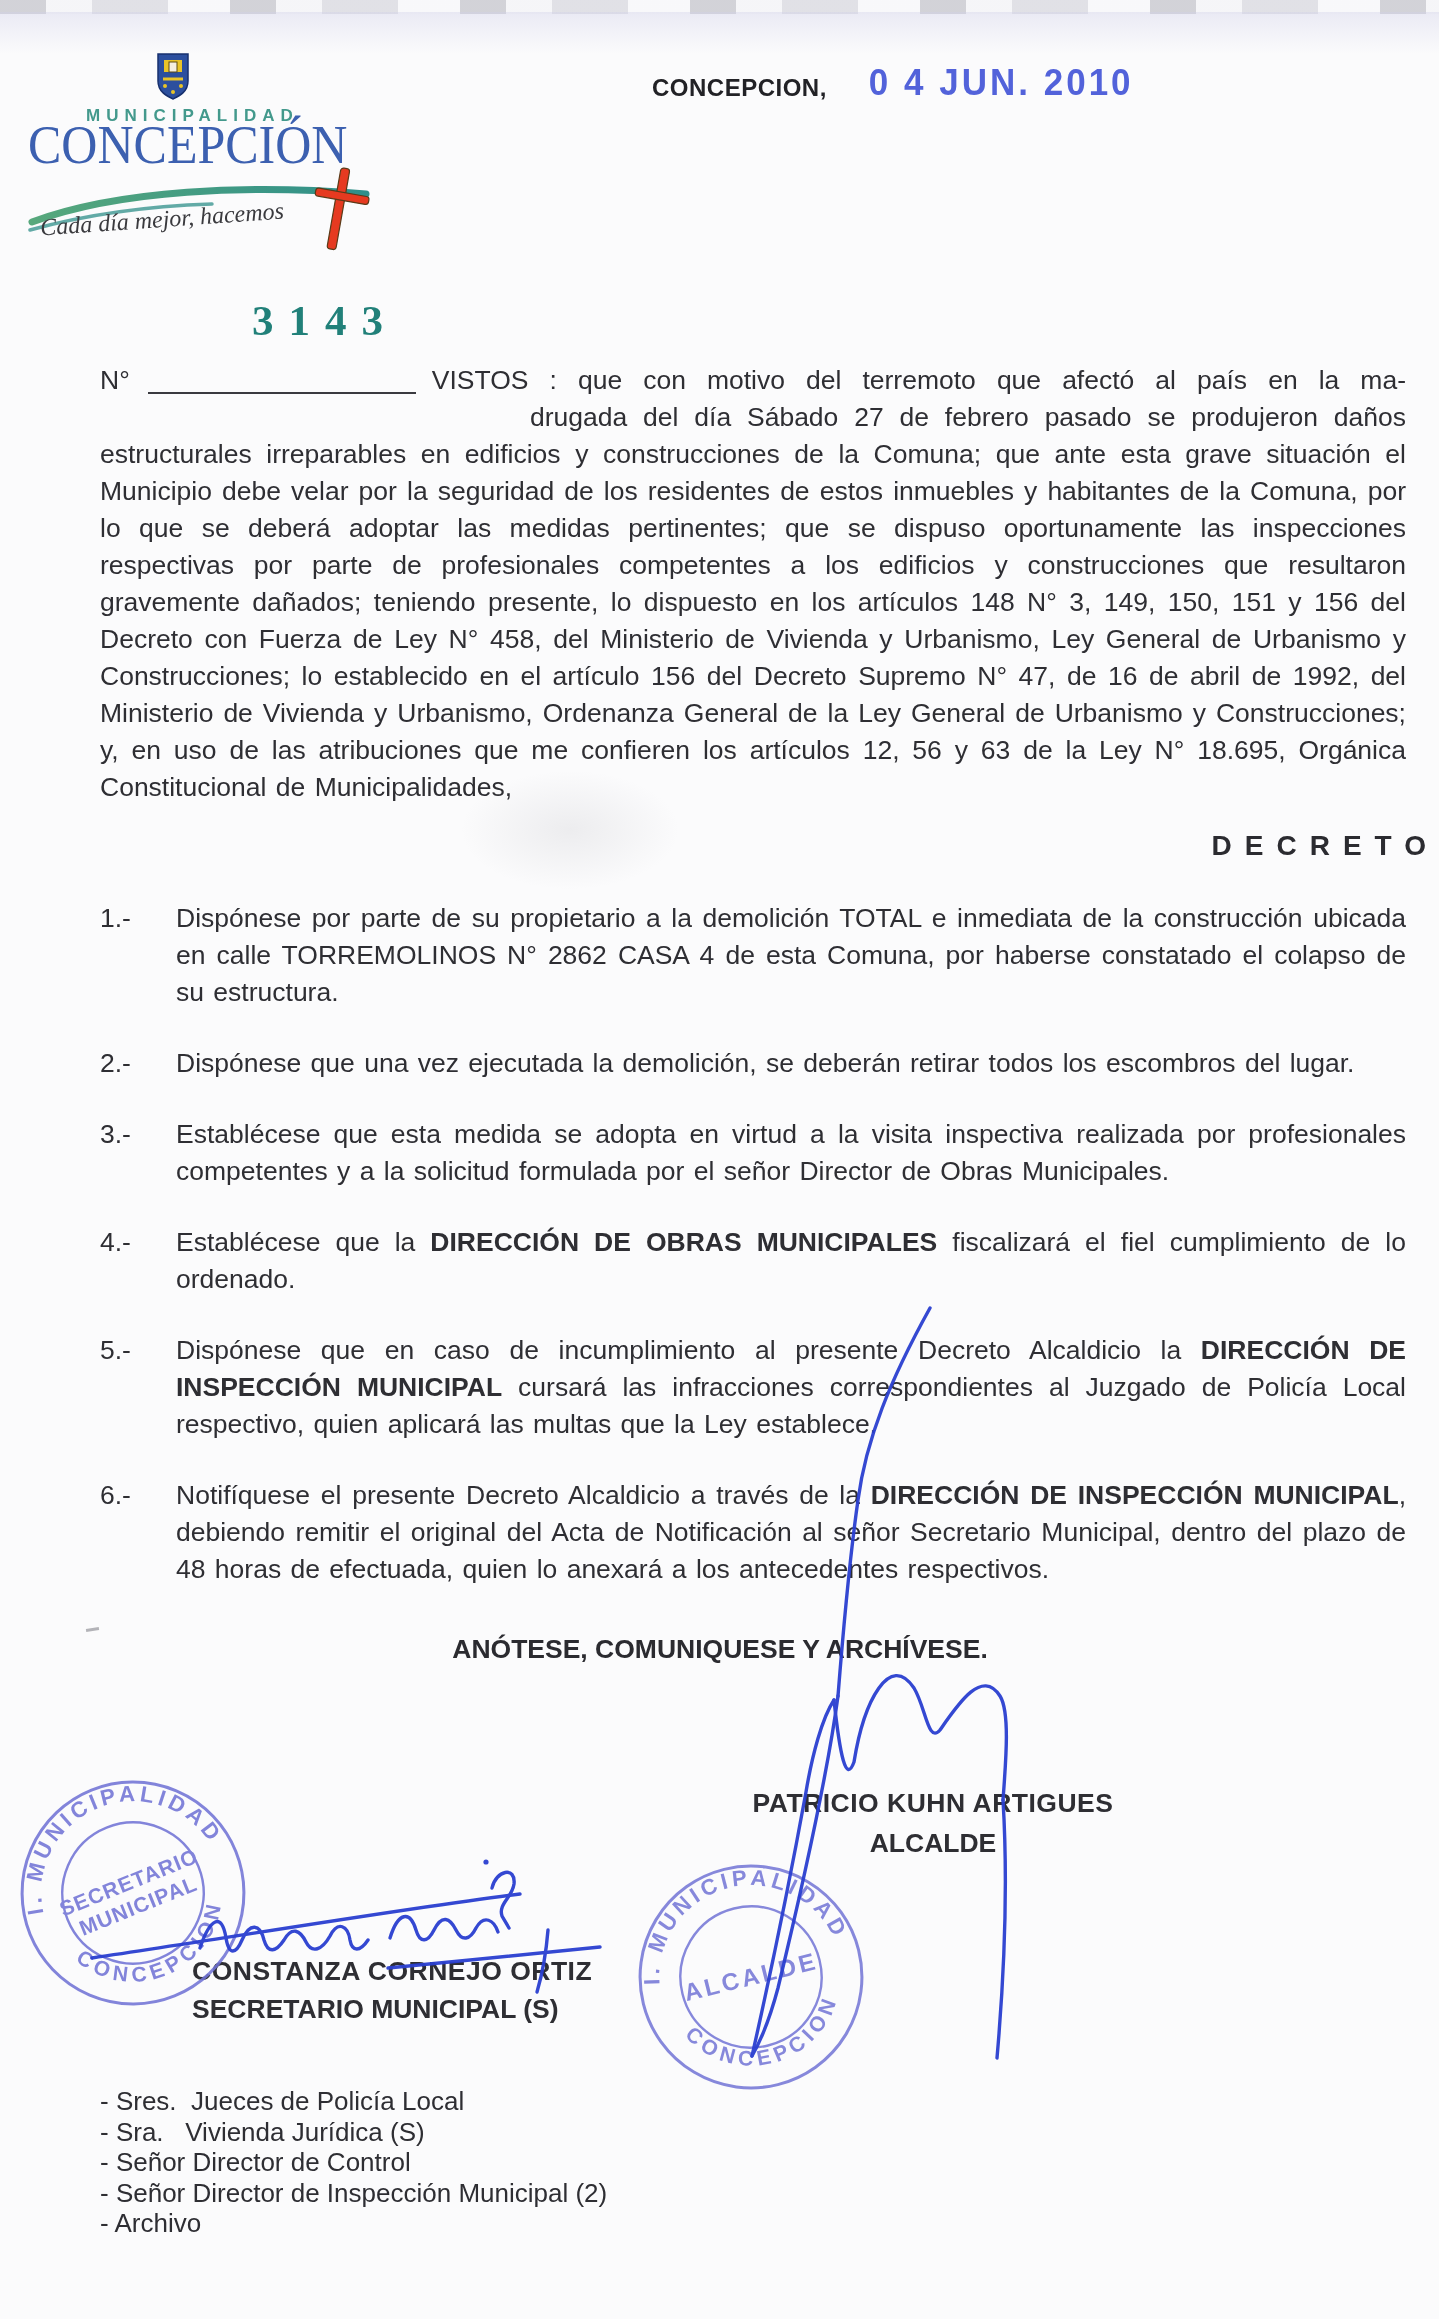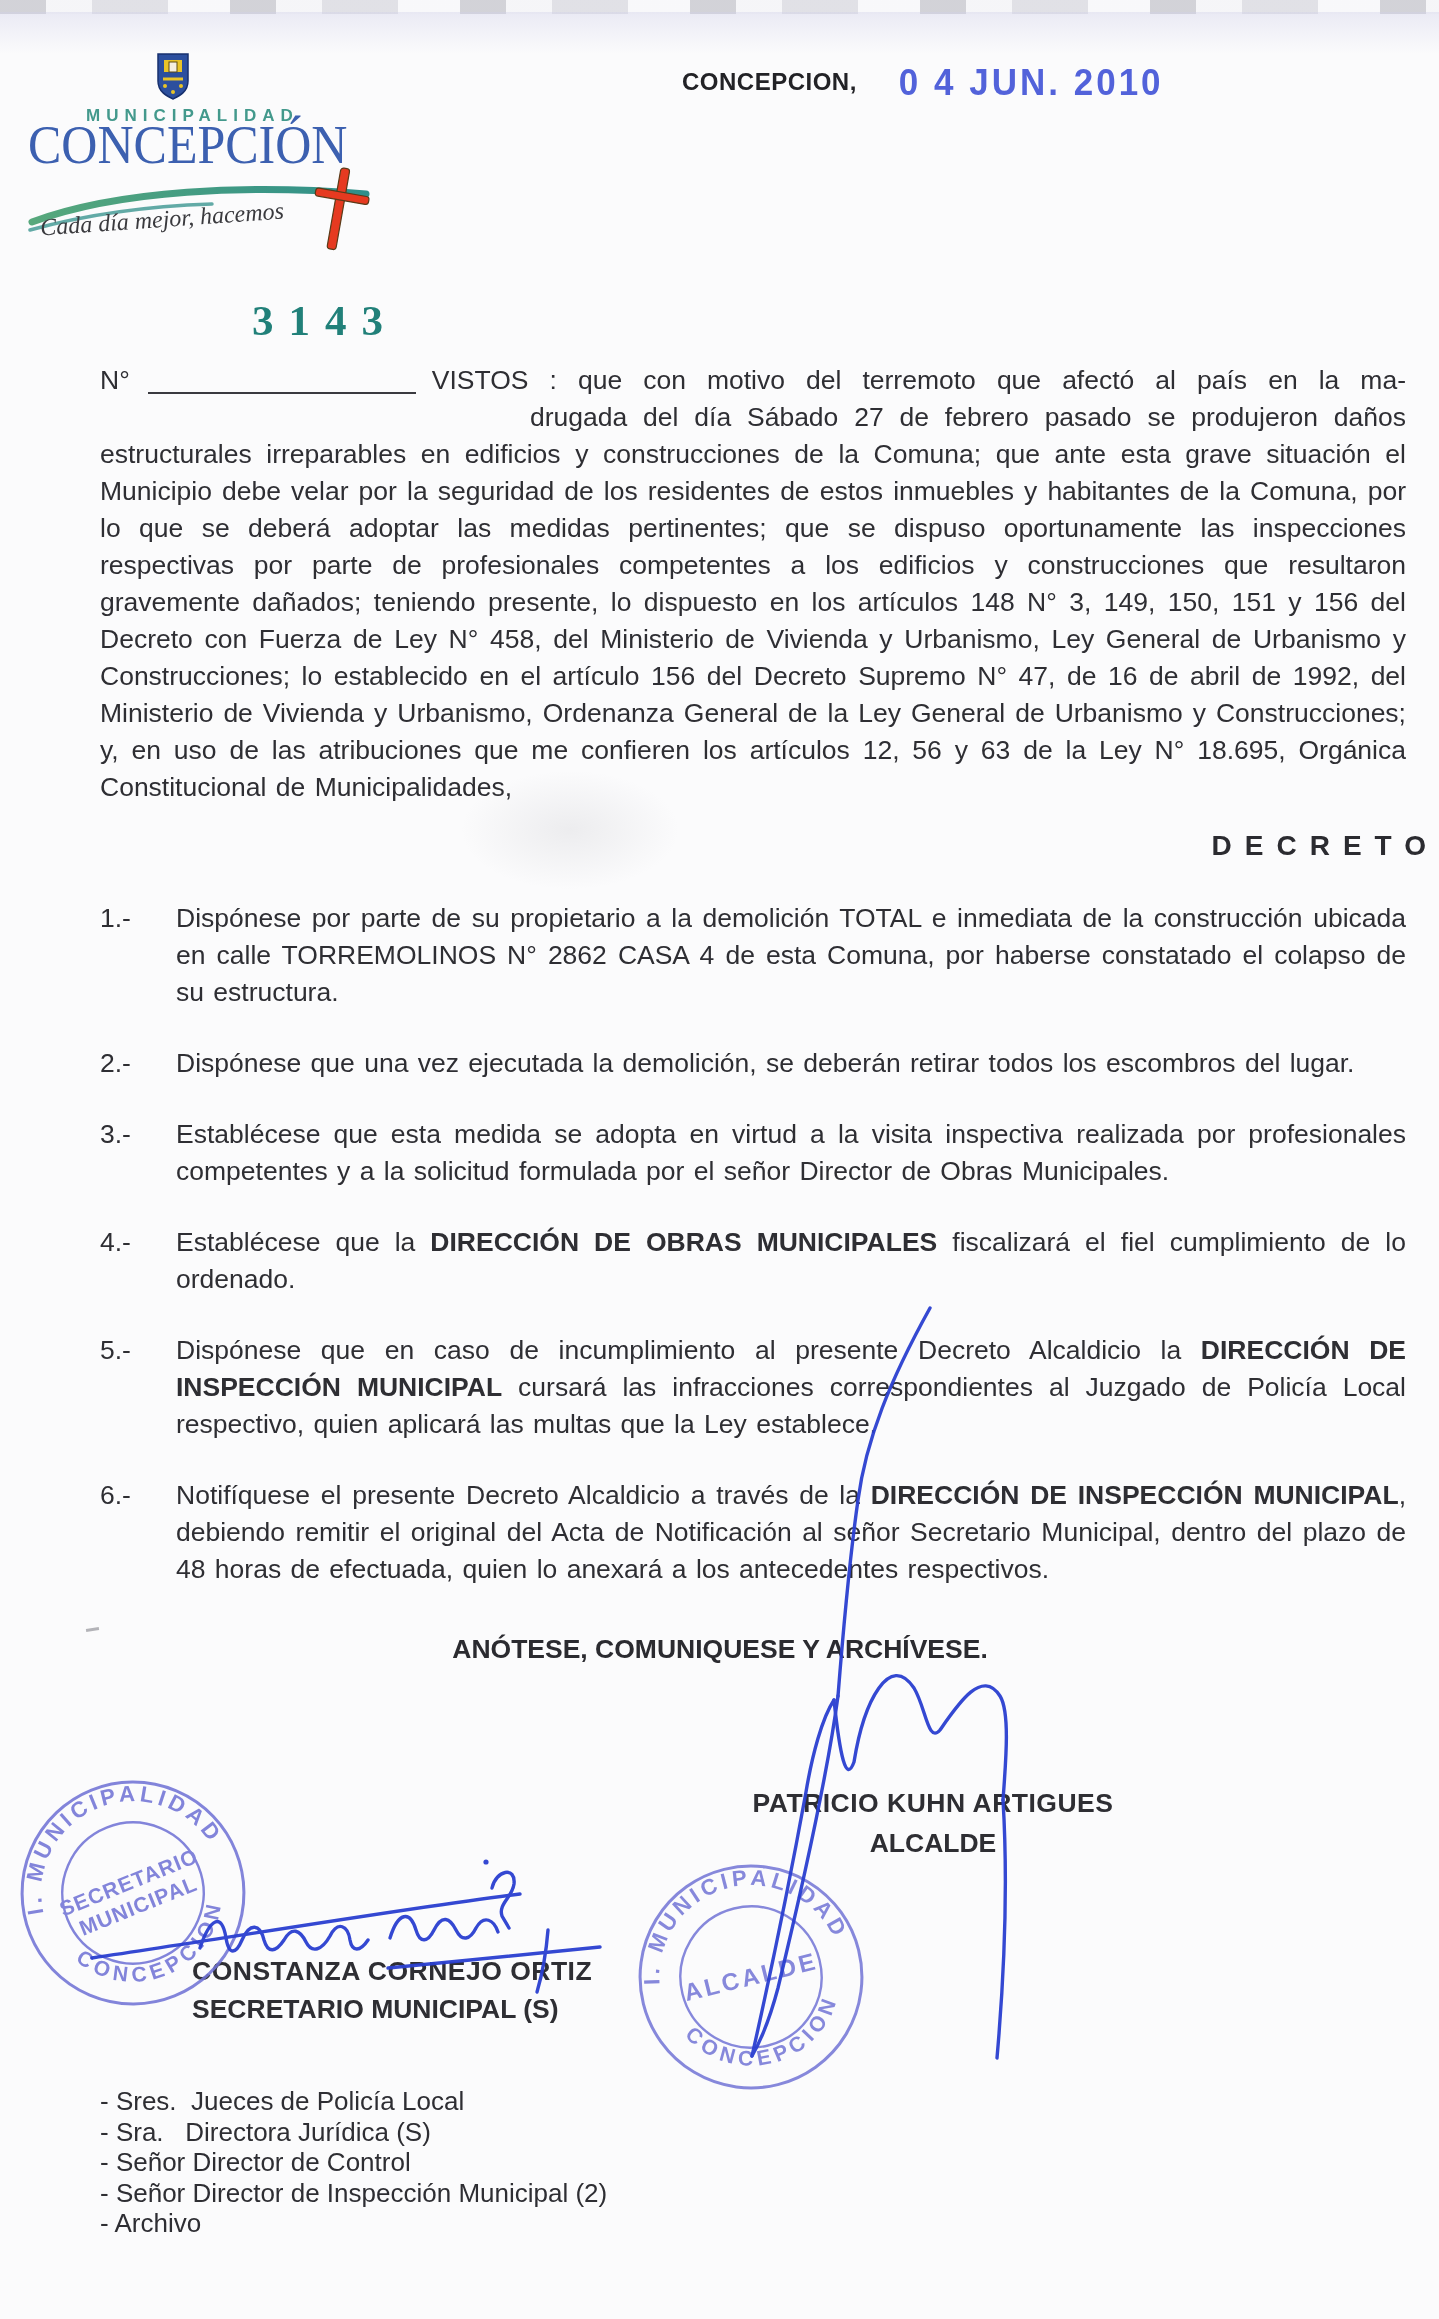--- a/index.html
+++ b/index.html
@@ -41,21 +41,21 @@
     letter-spacing:0px;transform:scaleY(1.08);white-space:nowrap;
   }
   .swoosh{position:absolute;left:0;top:126px;}
   .slogan{
     position:absolute;left:12px;top:156px;
     font-family:"Liberation Serif", serif;font-style:italic;font-size:24px;
     color:#3a3a3e;transform:rotate(-4deg);white-space:nowrap;
   }
   .cross{position:absolute;left:274px;top:112px;}
   
-  .city-date{position:absolute;left:682px;top:68px;display:flex;align-items:flex-start;}
+  .city-date{position:absolute;left:652px;top:68px;display:flex;align-items:flex-end;}
   .city-label{font-size:24px;font-weight:bold;letter-spacing:.5px;color:#222226;}
   .date-stamp{
     margin-left:42px;margin-top:-6px;
     font-size:35px;font-weight:bold;letter-spacing:3px;color:#4456d8;
     transform:scaleY(1.06);opacity:.92;white-space:nowrap;
   }
   
   .decree-number{
     position:absolute;left:252px;top:296px;
     font-family:"Liberation Serif", serif;font-weight:bold;font-size:43px;
@@ -194,21 +194,21 @@
 </div>
 
 <div class="secretary-block">
   <div class="secretary-name">CONSTANZA CORNEJO ORTIZ</div>
   <div class="secretary-title">SECRETARIO MUNICIPAL (S)</div>
 </div>
 
 <div class="distribution">
   <div>
       <div class="dist-item">- Sres.  Jueces de Policía Local</div>
-      <div class="dist-item">- Sra.   Directora Jurídica (S)</div>
+      <div class="dist-item">- Sra.   Vivienda Jurídica (S)</div>
       <div class="dist-item">- Señor Director de Control</div>
       <div class="dist-item">- Señor Director de Inspección Municipal (2)</div>
       <div class="dist-item">- Archivo</div>
     </div>
 </div>
 
 <svg class="stamp" style="left:12px;top:1772px;" width="242" height="242" viewBox="0 0 240 240" opacity="0.88">
   <g transform="rotate(-22 120 120)" fill="none" stroke="#7274d6">
     <circle cx="120" cy="120" r="110" stroke-width="3"></circle>
     <circle cx="120" cy="120" r="70" stroke-width="2.4"></circle>

